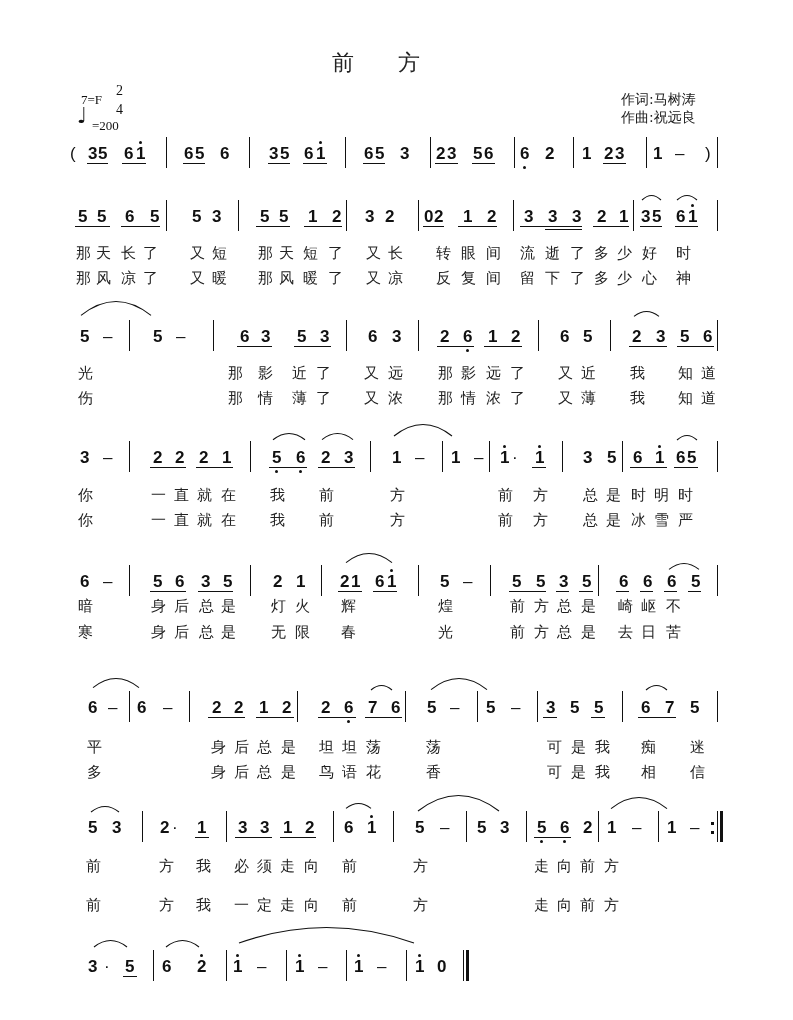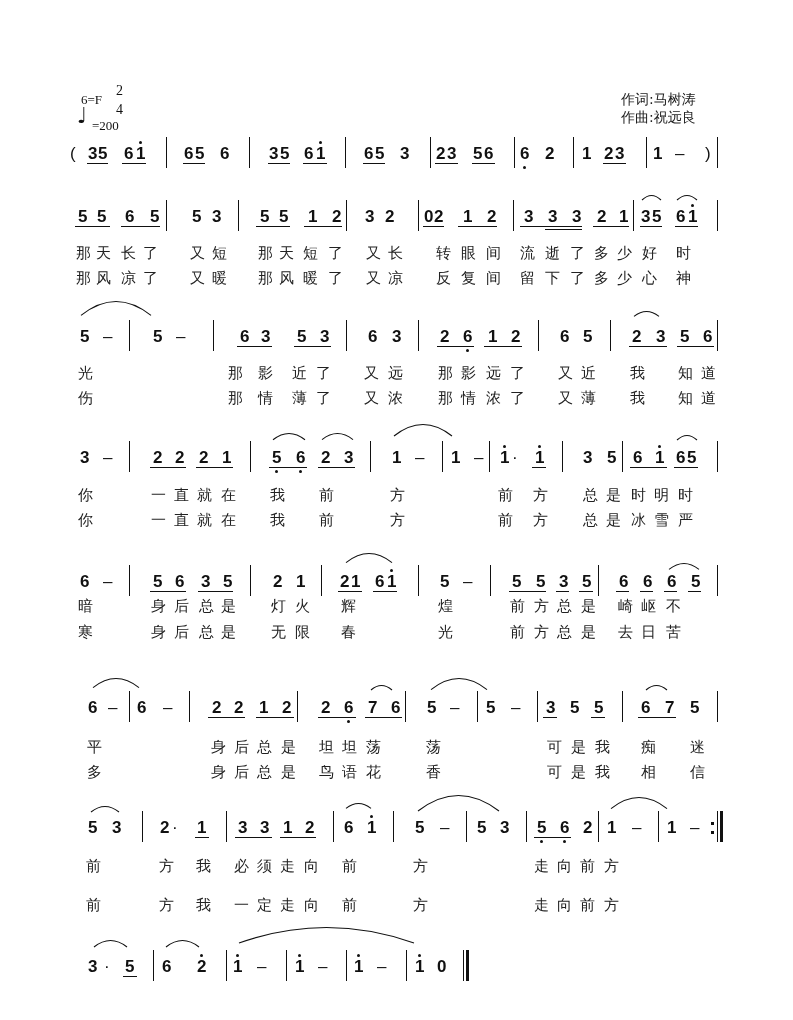--- a/index.html
+++ b/index.html
@@ -21,21 +21,22 @@
   .odot { position: absolute; width: 3px; height: 3px; border-radius: 50%; background: #111; }
   .rdot { position: absolute; width: 3px; height: 3px; background: #111; }
   .ul { position: absolute; height: 1.4px; background: #111; }
   .slur { position: absolute; overflow: visible; }
   .lyr { position: absolute; font: 15px/18px "DejaVu Sans", sans-serif; color: #222; white-space: nowrap; }
 </style>
 </head>
 <body>
 
 <div id="score">
-  <div class="abs key">6=F</div>
+  <div class="abs title">前方</div>
+  <div class="abs key">7=F</div>
   <div class="abs tnum">2</div>
   <div class="abs tden">4</div>
   <div class="abs tnote">♩</div>
   <div class="abs tval">=200</div>
   <div class="abs credit" style="top:91px">作词:马树涛</div>
   <div class="abs credit" style="top:109px">作曲:祝远良</div>
   <div id="staff">
       <div class="row">
         <div class="bar" style="left: 166px; top: 137px;"></div>
         <div class="bar" style="left: 249px; top: 137px;"></div>

